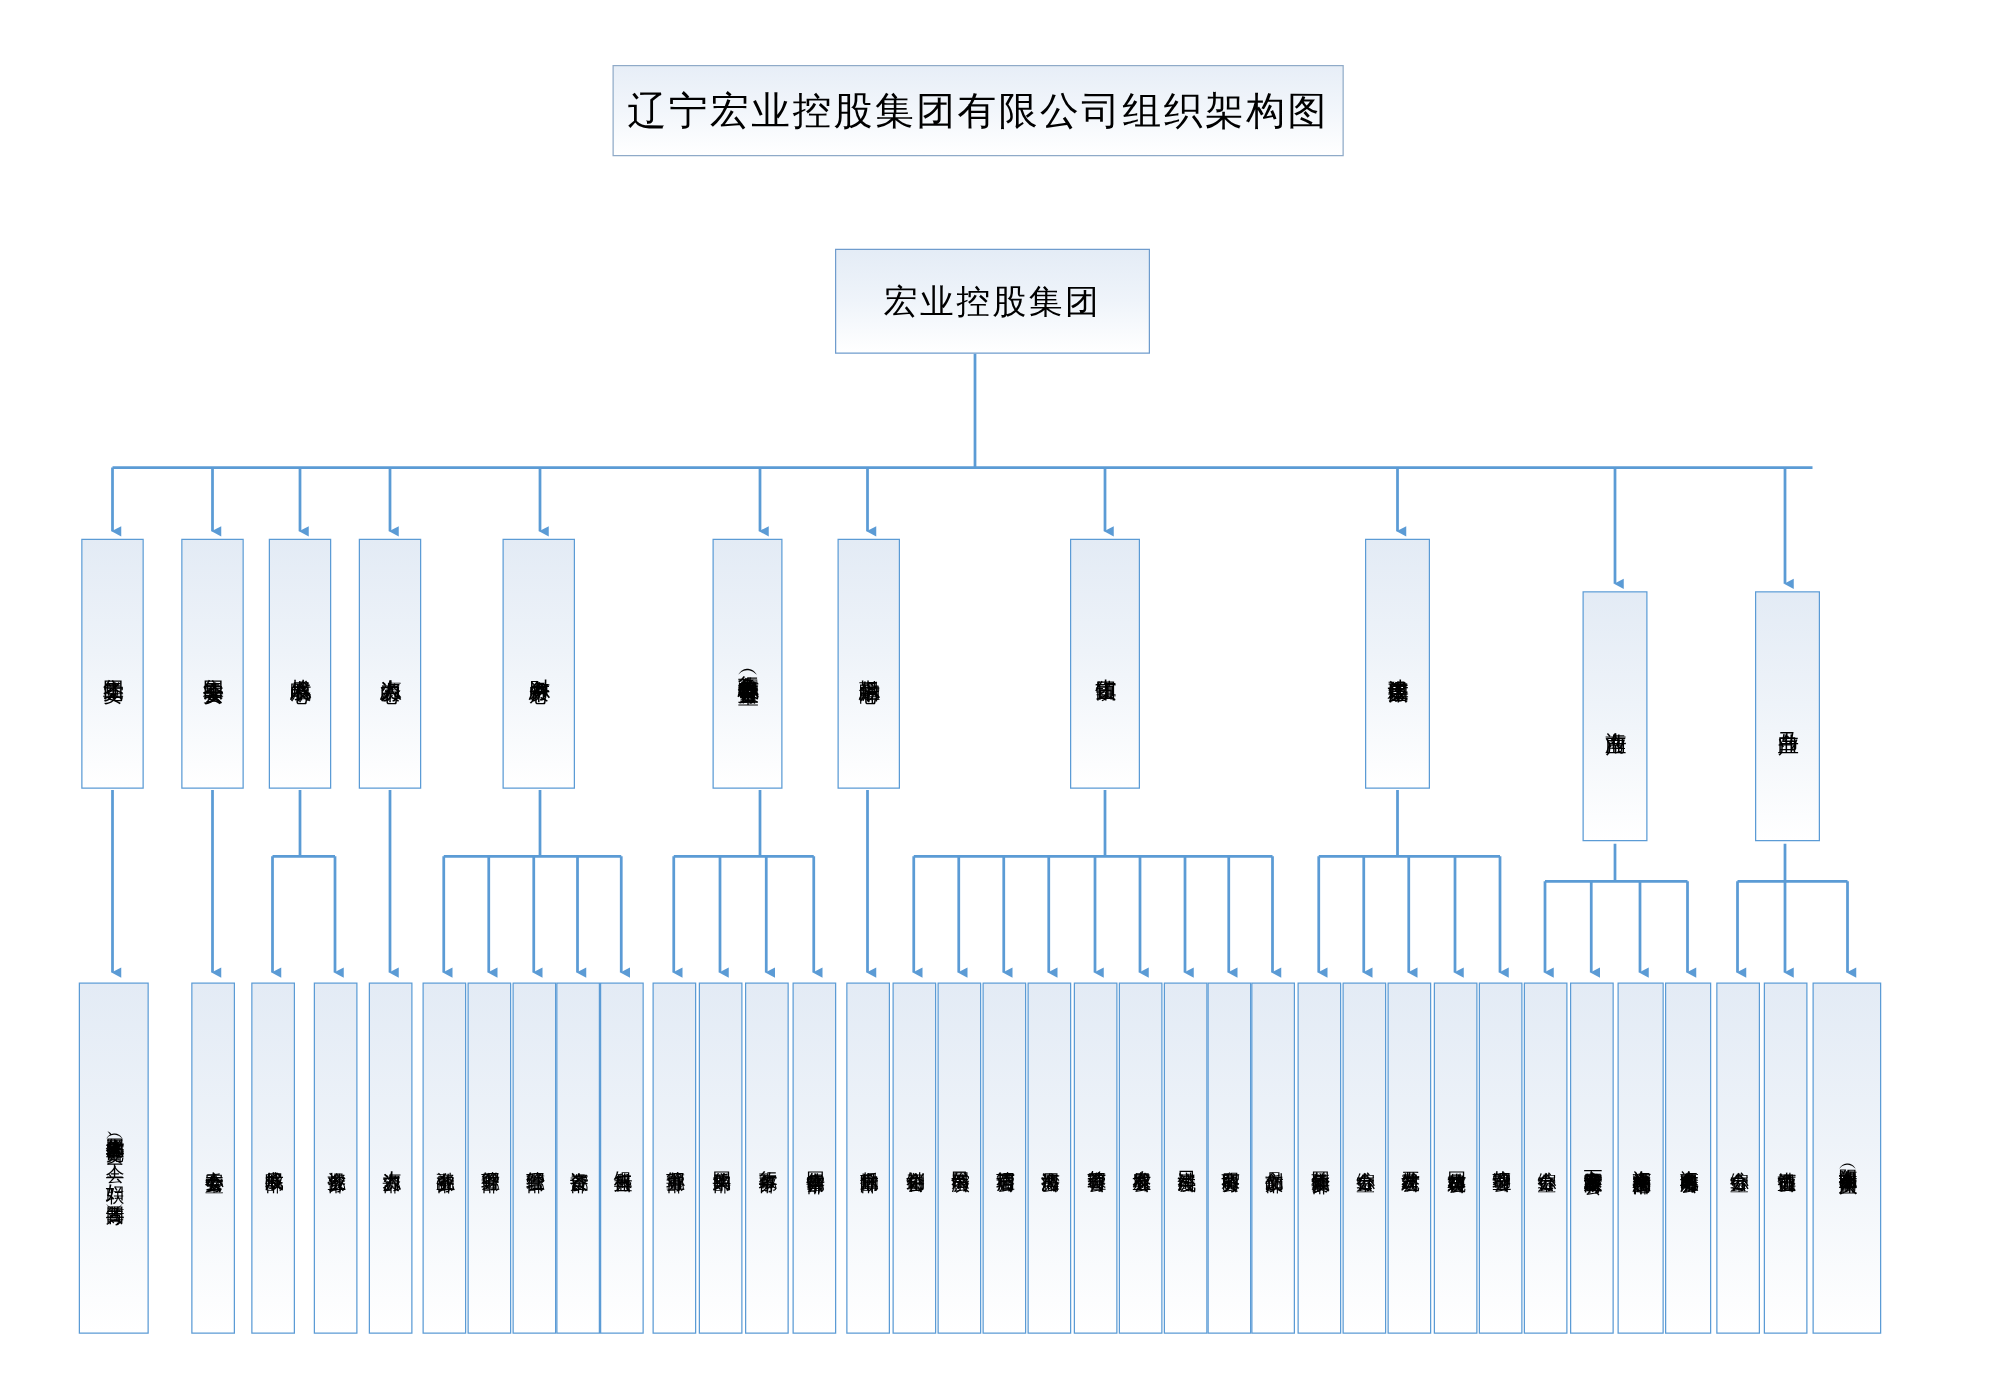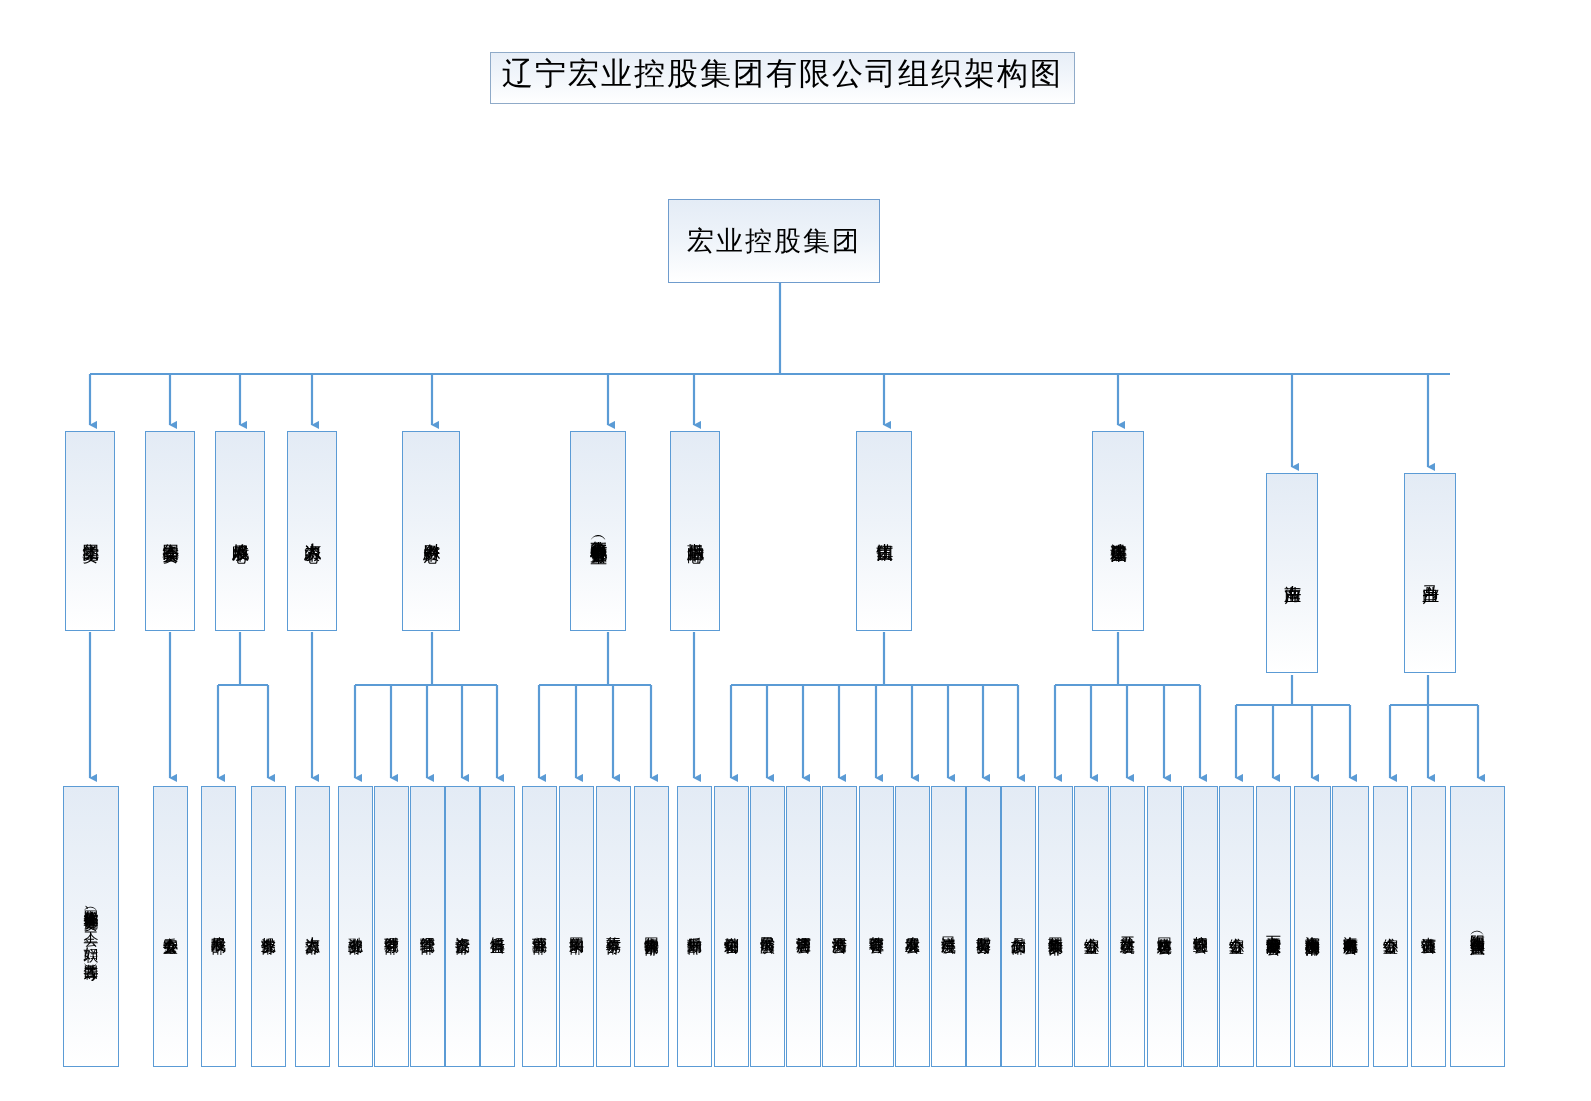--- a/index.html
+++ b/index.html
@@ -22,30 +22,30 @@
     writing-mode:vertical-rl;
     text-orientation:upright;
     line-height:1.08;
     letter-spacing:0.5px;
     white-space:normal;
     text-align:center;
     max-height:100%;
   }
 
   .title-box{
-    position:absolute;left:490px;top:52px;width:585px;height:52px;
+    position:absolute;left:490px;top:52px;width:585px;height:73px;
     box-sizing:border-box;
     border:1.3px solid #8faac8;
     background:linear-gradient(to bottom,#e7eef7 0%,#f2f6fb 50%,#ffffff 100%);
-    display:flex;justify-content:center;
+    display:flex;align-items:center;justify-content:center;
   }
   .title-box .lbl{font-size:31px;letter-spacing:2px;color:#000;}
 
   .root-box{
-    position:absolute;left:668px;top:199px;width:212px;height:84px;
+    position:absolute;left:668px;top:199px;width:252px;height:84px;
     box-sizing:border-box;
     border:1.4px solid #6f9ccd;
     background:linear-gradient(to bottom,#e4ecf6 0%,#eff4fa 50%,#ffffff 100%);
     display:flex;align-items:center;justify-content:center;
   }
   .root-box .lbl{font-size:27px;letter-spacing:2px;}
 
   .l2 .lbl{font-size:17px;}
   .l3 .lbl{font-size:15px;}
 </style>

